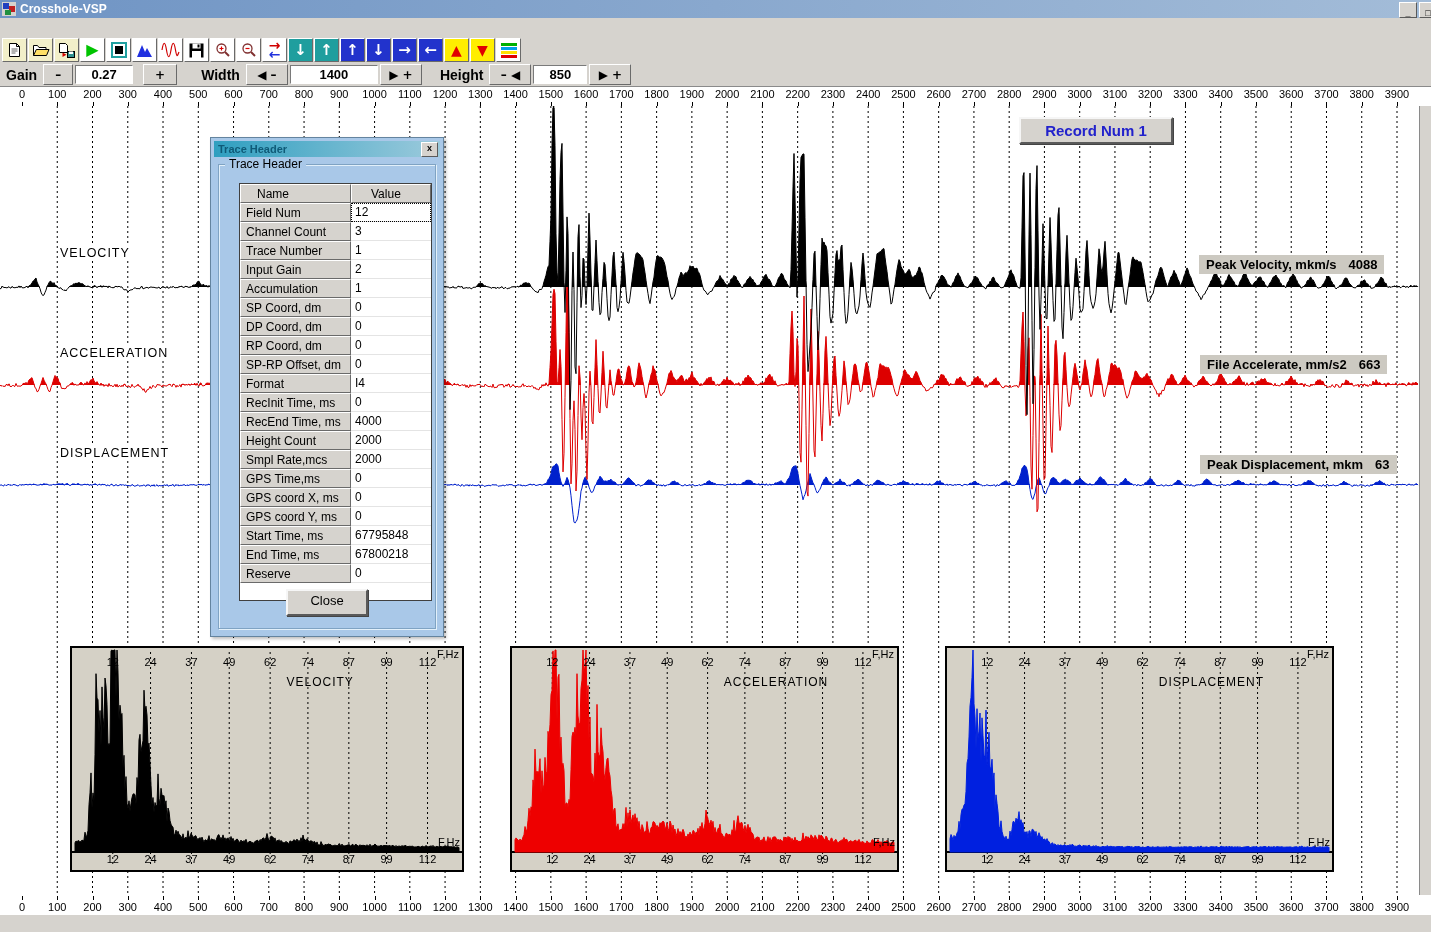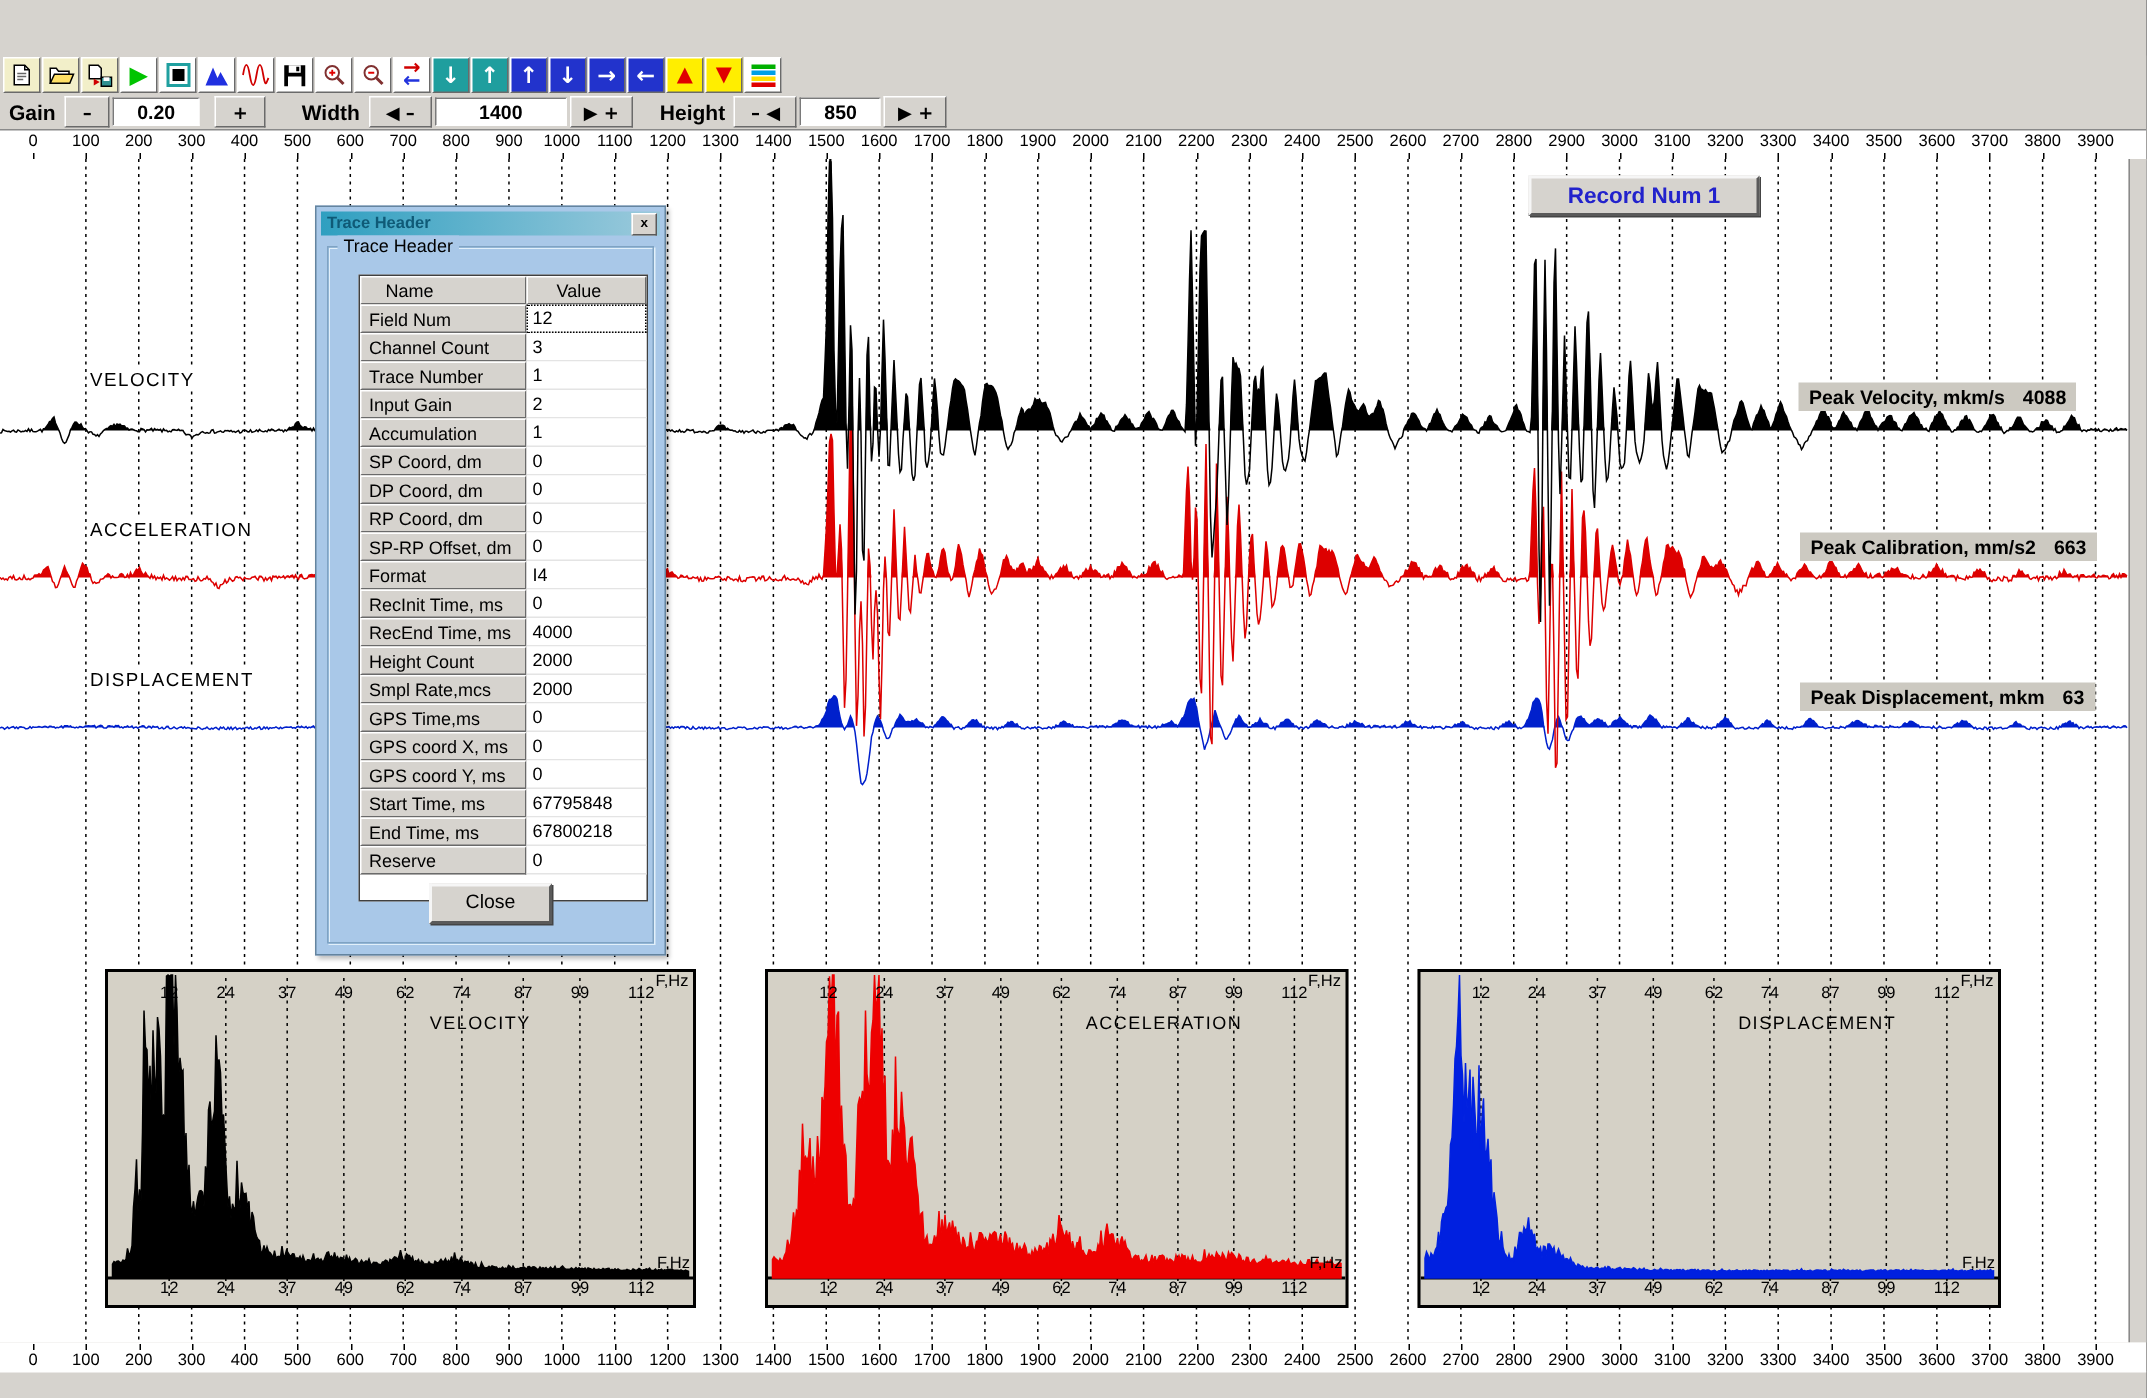--- a/index.html
+++ b/index.html
@@ -85,20 +85,33 @@
                 background:#d6d3ce;border:2px solid;border-color:#f6f6f6 #5a5a5a #5a5a5a #f6f6f6;
                 box-shadow:1px 1px 0 #444;font-size:13px;text-align:center;line-height:19px;color:#000;}
   
   .statusbar{position:absolute;top:914px;left:0;right:0;height:18px;background:#d6d3ce;border-top:1px solid #fff;}
 </style>
 </head>
 <body>
 
 <div class="screen">
 
+  <div class="titlebar">
+    <svg class="app-icon" viewBox="0 0 14 14">
+      <rect x="0" y="0" width="14" height="14" fill="#d6d3ce"></rect>
+      <rect x="1" y="1" width="6" height="6" fill="#2040c0"></rect>
+      <rect x="7" y="4" width="6" height="6" fill="#c02020"></rect>
+      <rect x="3" y="8" width="6" height="5" fill="#209040"></rect>
+    </svg>
+    <span>Crosshole-VSP</span>
+    <span class="win-btns">
+      <span class="win-btn">_</span>
+      <span class="win-btn">□</span>
+    </span>
+  </div>
 
 
   <div class="toolbar" id="toolbar">
       <button class="tb" style="background: rgb(242, 239, 201);">
         <span style="display: flex; align-items: center; justify-content: center; pointer-events: none;">
           <svg width="15" height="16" viewBox="0 0 15 16">
             <path d="M2.5 1.5h7l3 3v10h-10z" fill="#fff" stroke="#000"></path>
             <path d="M9.5 1.5v3h3" fill="none" stroke="#000"></path>
             <path d="M4.5 7h6M4.5 9h6M4.5 11h4" stroke="#666" fill="none"></path>
           </svg>
@@ -232,21 +245,21 @@
             <i style="width:16px;height:3px;background:#ffe000"></i>
             <i style="width:16px;height:3px;background:#e00000"></i>
           </span>
         </span>
       </button>
     </div>
 
   <div class="controlbar">
     <span class="clabel">Gain</span>
     <span class="cbtn" style="width:20px">–</span>
-    <span class="cfield" style="width:56px;margin-left:2px">0.20</span>
+    <span class="cfield" style="width:56px;margin-left:2px">0.27</span>
     <span class="cbtn" style="width:24px;margin-left:10px">+</span>
     <span class="clabel" style="margin-left:24px">Width</span>
     <span class="cbtn" style="width:32px">◀ –</span>
     <span class="cfield" style="width:86px;margin-left:2px">1400</span>
     <span class="cbtn" style="width:32px;margin-left:2px">▶ +</span>
     <span class="clabel" style="margin-left:18px">Height</span>
     <span class="cbtn" style="width:32px">– ◀</span>
     <span class="cfield" style="width:52px;margin-left:2px">850</span>
     <span class="cbtn" style="width:32px;margin-left:2px">▶ +</span>
   </div>
@@ -388,21 +401,21 @@
     <span class="trace-label" style="left:58px;top:140px">VELOCITY</span>
     <span class="trace-label" style="left:58px;top:240px">ACCELERATION</span>
     <span class="trace-label" style="left:58px;top:340px">DISPLACEMENT</span>
 
     <div class="record-btn">Record Num 1</div>
 
     <div class="peak-label" style="left:1199px;top:149px">
       <span>Peak Velocity, mkm/s</span><span class="pv">4088</span>
     </div>
     <div class="peak-label" style="left:1200px;top:249px">
-      <span>Peak Calibration, mm/s2</span><span class="pv">663</span>
+      <span>File Accelerate, mm/s2</span><span class="pv">663</span>
     </div>
     <div class="peak-label" style="left:1200px;top:349px">
       <span>Peak Displacement, mkm</span><span class="pv">63</span>
     </div>
 
     <div class="spectrum" id="spec0" style="left:70px;width:390px">
         <svg width="390" height="222">
           <line x1="40.77049180327869" y1="4" x2="40.77049180327869" y2="218" stroke="#000" stroke-width="1" stroke-dasharray="2,3"></line>
           <line x1="78.54098360655738" y1="4" x2="78.54098360655738" y2="218" stroke="#000" stroke-width="1" stroke-dasharray="2,3"></line>
           <line x1="119.45901639344262" y1="4" x2="119.45901639344262" y2="218" stroke="#000" stroke-width="1" stroke-dasharray="2,3"></line>

